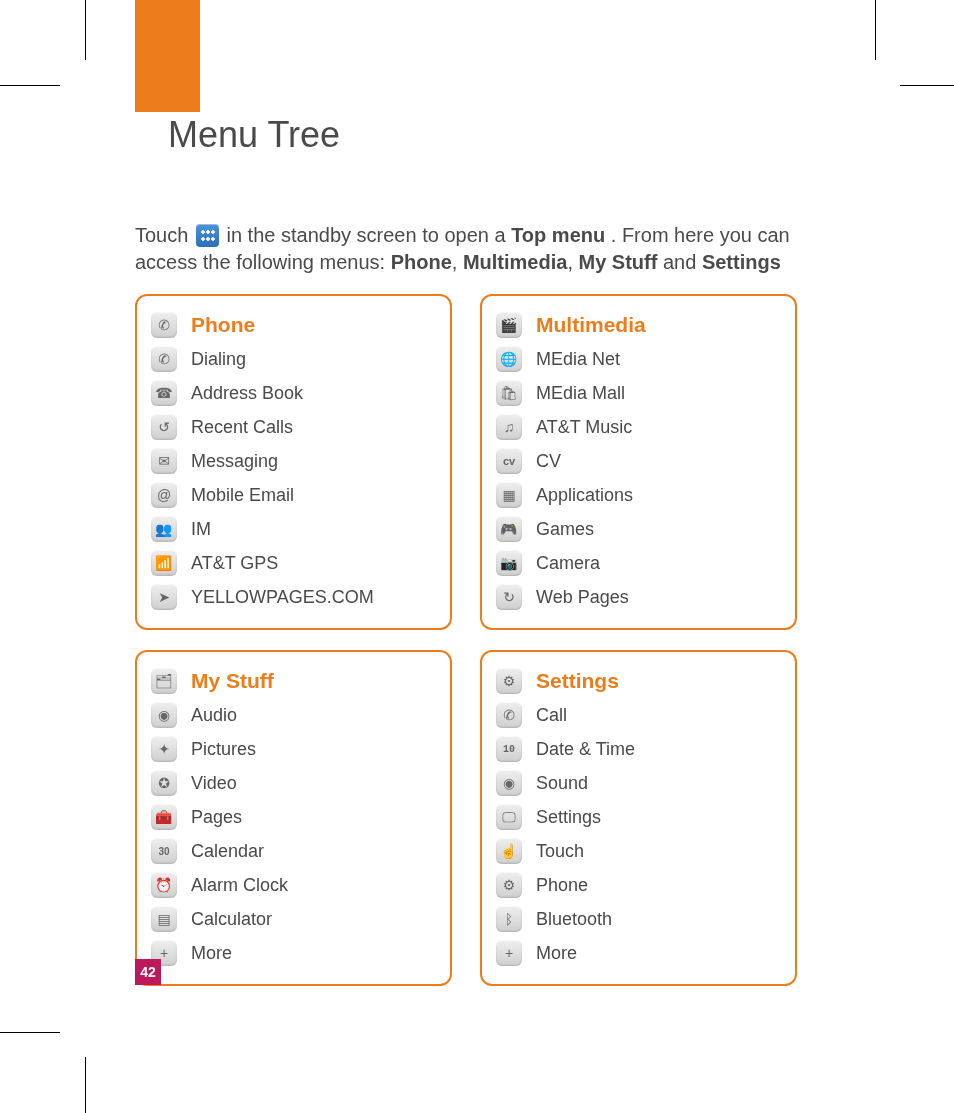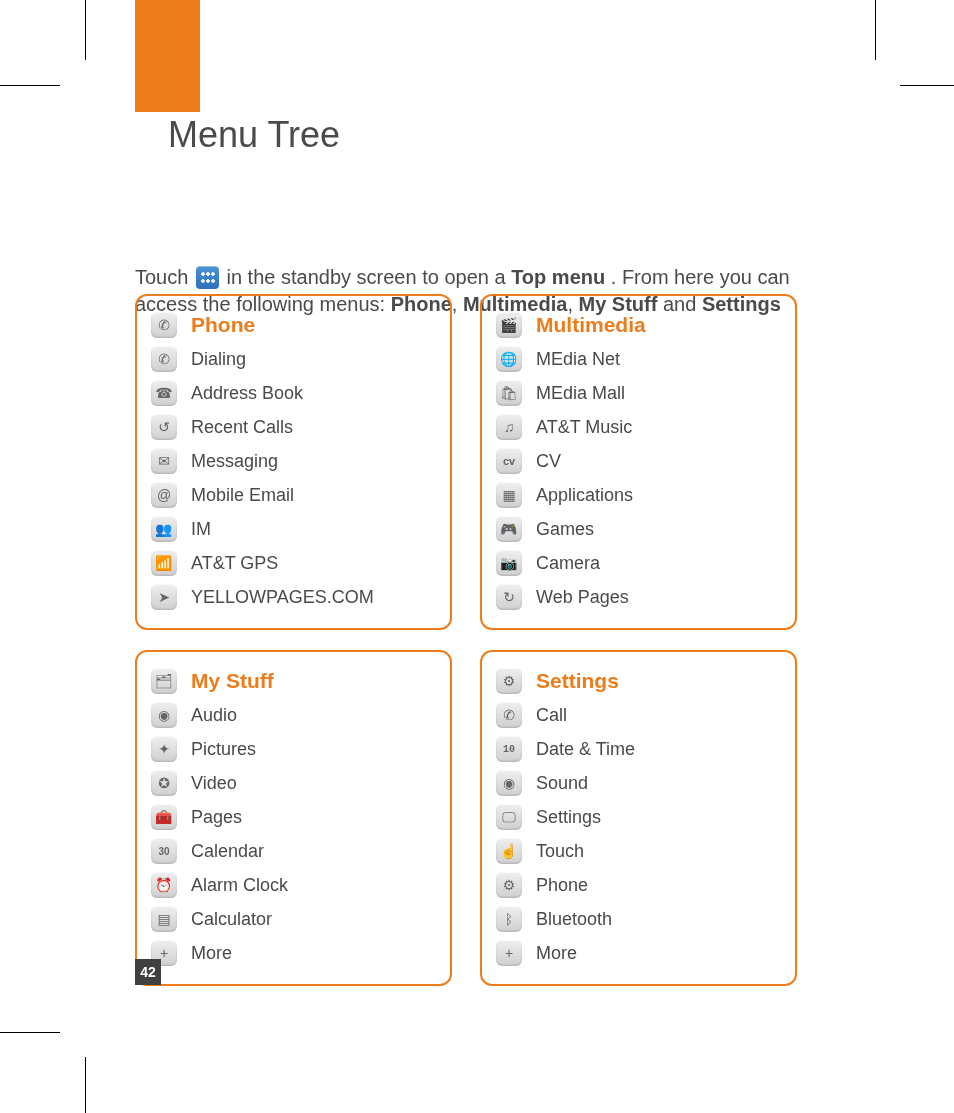--- a/index.html
+++ b/index.html
@@ -8,21 +8,21 @@
     background:#fff;
     font-family:"Helvetica Neue",Helvetica,Arial,sans-serif;
     font-stretch:condensed;
     color:#4a4a4a;
     position:relative;
   }
   .crop-v{position:absolute;background:#000;width:1px;}
   .crop-h{position:absolute;background:#000;height:1px;}
   .tab{position:absolute;left:135px;top:0;width:65px;height:112px;background:#ed7d1a;}
   .title{position:absolute;left:168px;top:114px;font-size:36px;font-weight:400;color:#4a4a4a;letter-spacing:0;}
-  .intro{position:absolute;left:135px;top:222px;width:660px;font-size:20px;line-height:1.35;color:#4a4a4a;font-weight:300;margin-top:42px;}
+  .intro{position:absolute;left:135px;top:222px;width:660px;font-size:20px;line-height:1.35;color:#4a4a4a;font-weight:300;}
   .intro b{font-weight:700;}
   .menu-icon{
     display:inline-block;width:23px;height:23px;border-radius:4px;
     background:linear-gradient(#4e94d6,#2a6fb7);
     position:relative;vertical-align:-5px;margin:0 2px;
     box-shadow:inset 0 1px 0 rgba(255,255,255,.4);
   }
   .menu-icon::after{
     content:"";position:absolute;left:0;right:0;top:0;bottom:0;
     background-image:radial-gradient(circle at 7px 8px,#fff 1.5px,transparent 2px),
@@ -45,21 +45,21 @@
     width:26px;height:26px;border-radius:6px;flex:0 0 26px;
     background:linear-gradient(#efefef,#cfcfcf);
     box-shadow:inset 0 1px 0 rgba(255,255,255,.7),inset 0 -1px 2px rgba(0,0,0,.15);
     display:flex;align-items:center;justify-content:center;
     color:#666;font-size:14px;
   }
   .card-title{color:#ed7d1a;font-weight:700;font-size:21px;}
   .item-label{font-size:18px;color:#4a4a4a;font-weight:300;}
   .page-num{
     position:absolute;left:135px;top:959px;width:26px;height:26px;
-    background:#404040;color:#fff;font-weight:700;font-size:14px;
+    background:#be185d;color:#fff;font-weight:700;font-size:14px;
     display:flex;align-items:center;justify-content:center;
   }
 </style>
 </head>
 <body>
 
 <div class="crop-v" style="left:85px;top:0;height:60px"></div>
 <div class="crop-h" style="left:0;top:85px;width:60px"></div>
 <div class="crop-v" style="left:875px;top:0;height:60px"></div>
 <div class="crop-h" style="left:900px;top:85px;width:54px"></div>

